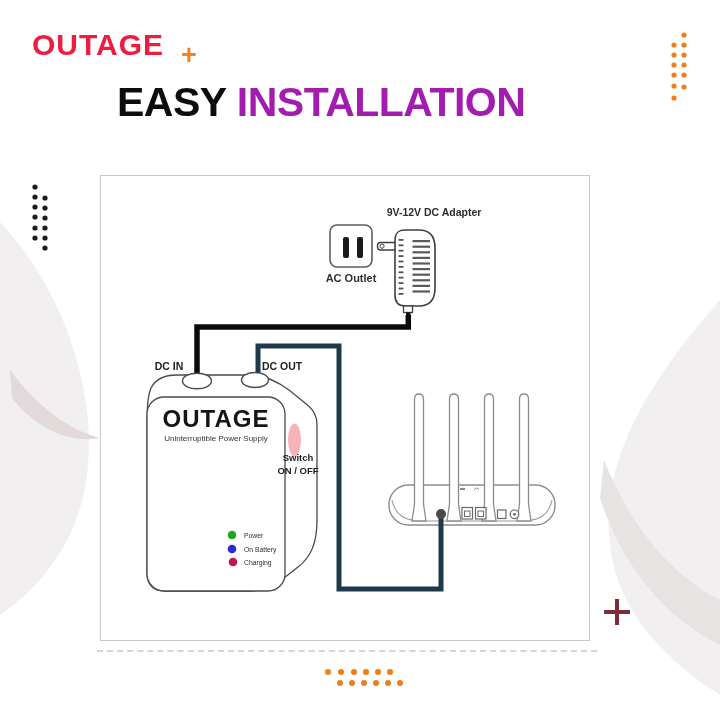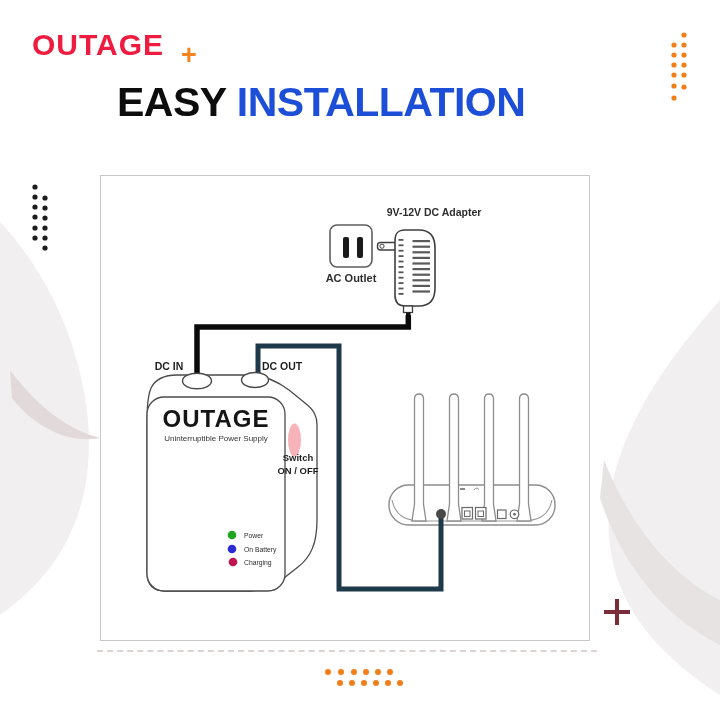--- a/index.html
+++ b/index.html
@@ -13,21 +13,21 @@
     font-size:30px;font-weight:800;letter-spacing:1px;color:#ee1c40;
   }
   .logo-plus{
     position:absolute;left:181px;top:40px;z-index:3;
     font-size:27px;font-weight:800;color:#f5831d;
   }
   .headline{
     position:absolute;left:117px;top:79px;z-index:3;white-space:nowrap;
     font-size:41px;font-weight:800;letter-spacing:-0.5px;color:#0d0d0d;
   }
-  .headline .red{color:#1d4ed8;}
+  .headline .red{color:#a21caf;}
   .panel{
     position:absolute;left:100px;top:175px;width:490px;height:466px;z-index:2;
     background:#ffffff;border:1.2px solid #c8c8c8;box-sizing:border-box;
   }
   .panel svg{position:absolute;left:0;top:0;}
   .dots{position:absolute;z-index:3;}
   .panel-shadow{
     position:absolute;left:97px;top:650px;width:500px;height:0;z-index:1;
     border-top:2px dashed #dcd3d3;
   }

